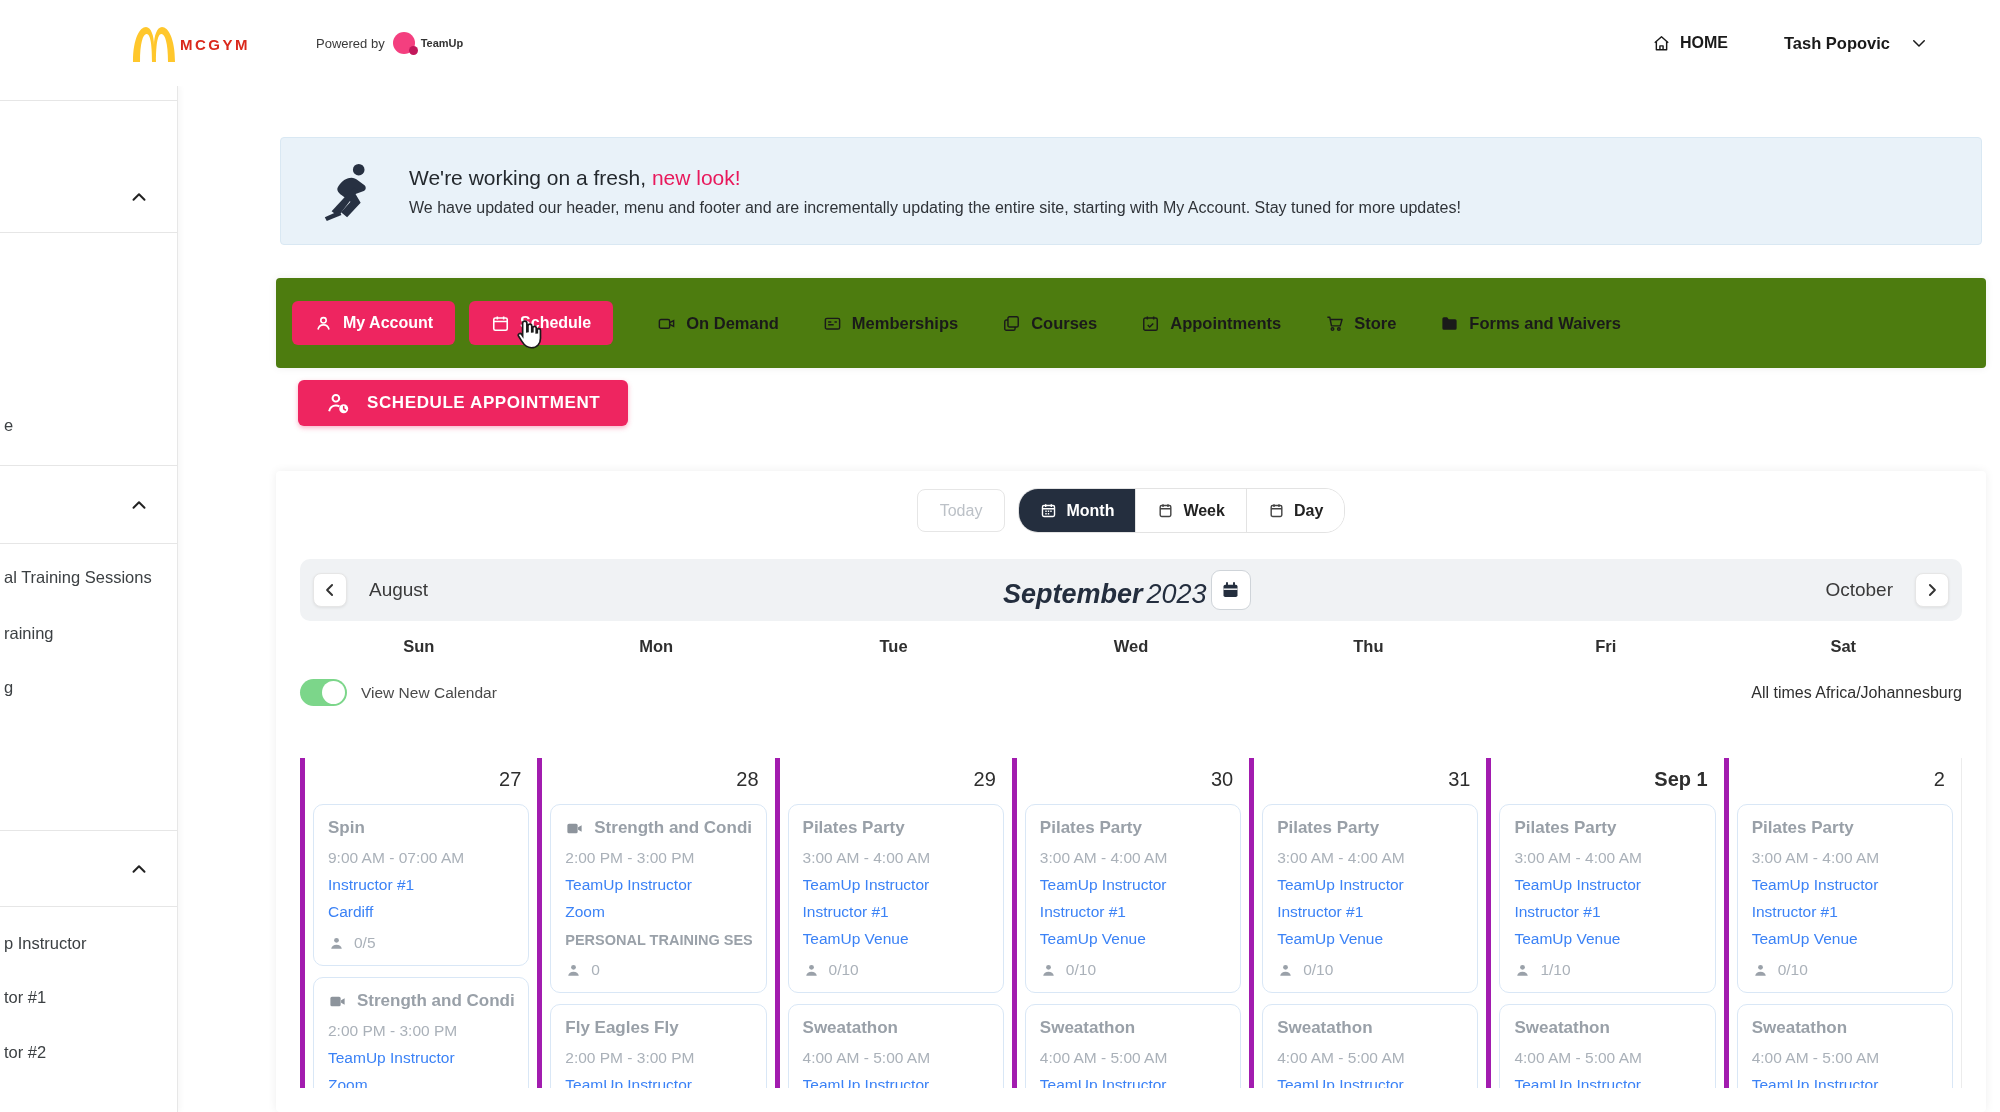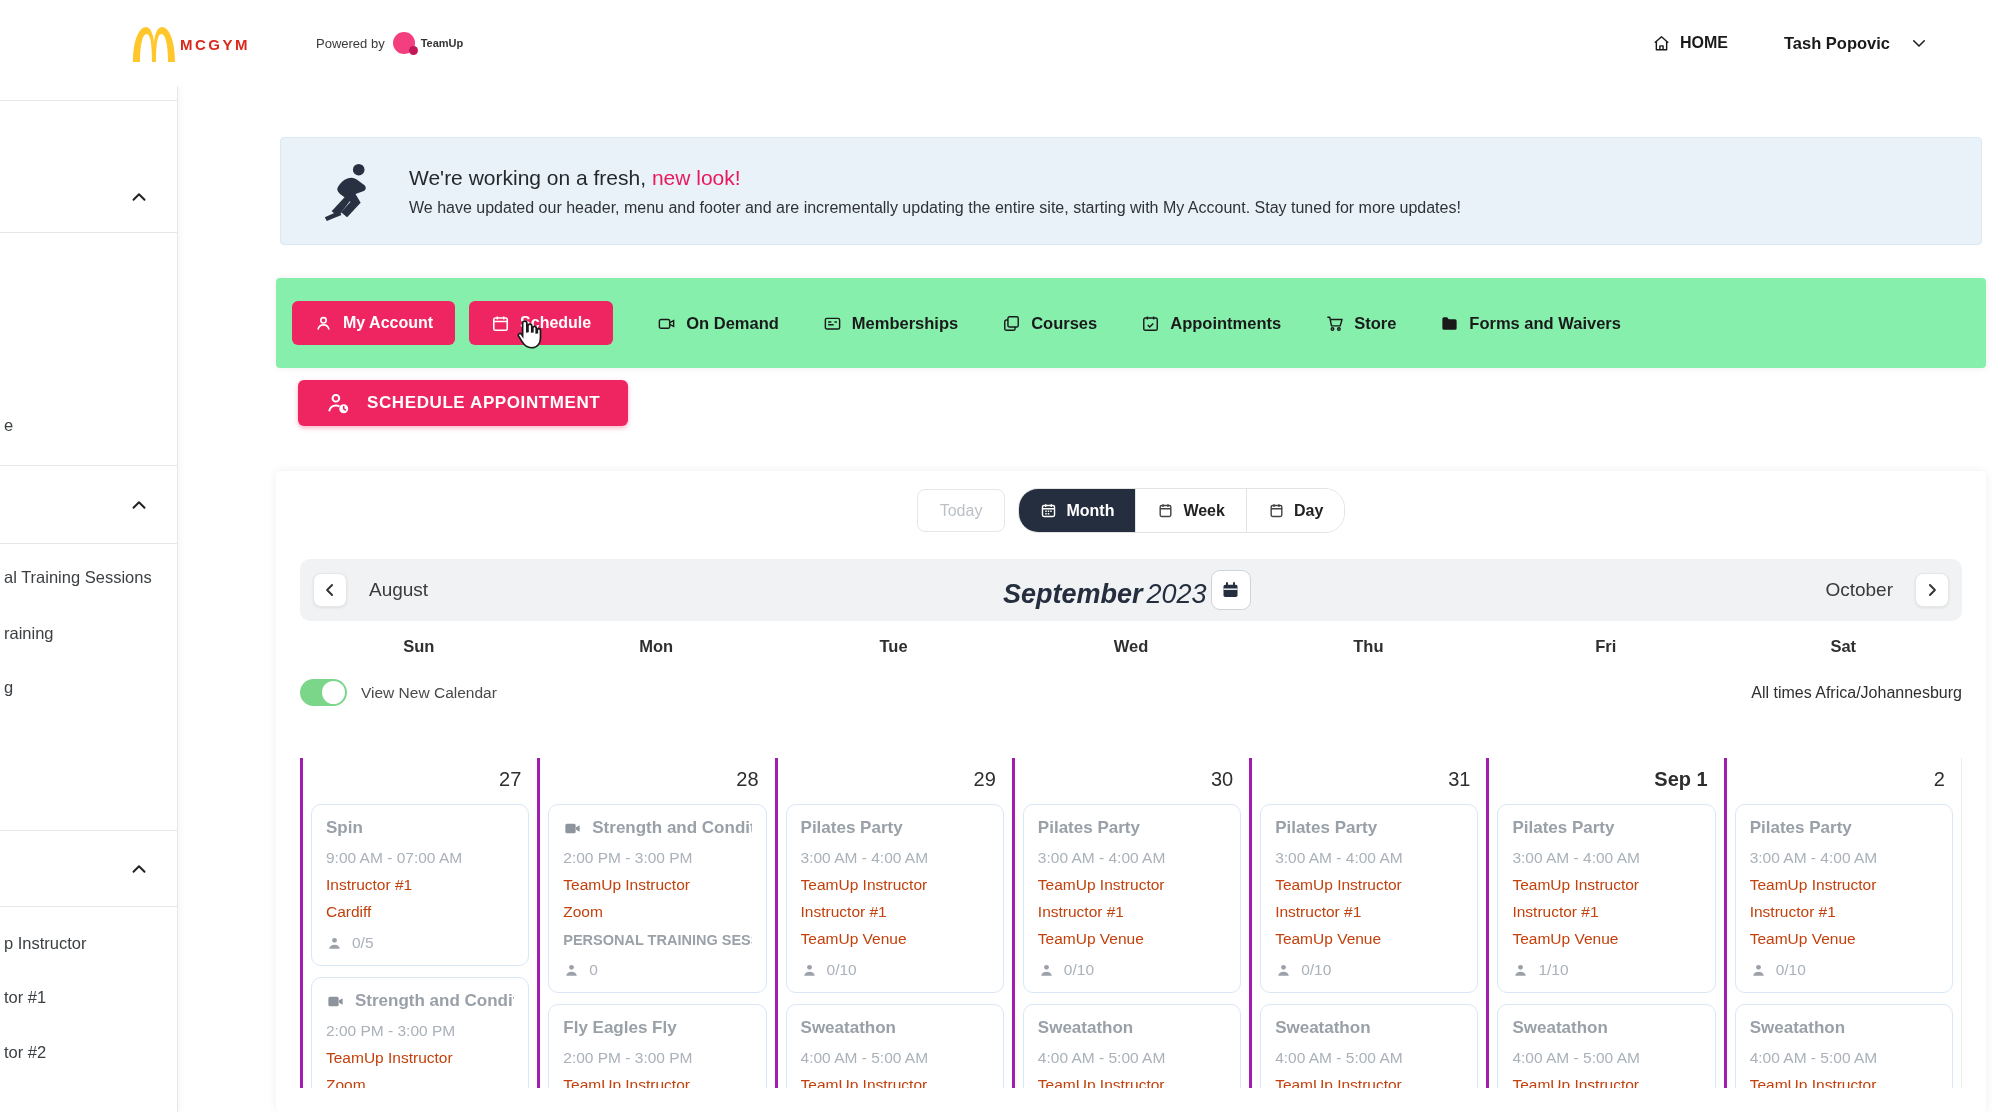--- a/index.html
+++ b/index.html
@@ -32,21 +32,21 @@
   
   .banner { position:absolute; left:102px; top:51px; width:1702px; height:108px; background:#e9f2f9;
     border:1px solid #d9e8f3; border-radius:4px; display:flex; align-items:center; padding:0 26px; }
   .banner-icon { width:62px; height:62px; flex:none; margin-left:12px; }
   .banner-text { margin-left:28px; }
   .banner-title { font-size:21px; color:#24292e; font-weight:500; }
   .banner-title .hl { color:#e8195c; }
   .banner-sub { font-size:16px; color:#2f3338; margin-top:9px; }
 
   
-  .tabs-card { position:absolute; left:98px; top:192px; width:1710px; height:90px; background:#86efac;
+  .tabs-card { position:absolute; left:98px; top:192px; width:1710px; height:90px; background:#4d7c0f;
     border-radius:4px; box-shadow:0 0 8px rgba(0,0,0,0.07); display:flex; align-items:center; padding:0 16px; }
   .tab-btn { display:flex; align-items:center; gap:10px; cursor:pointer; }
   .tab-pill { background:#ee2560; color:#fff; border:none; border-radius:6px; height:44px; padding:0 22px;
     font-size:16px; font-weight:bold; font-family:inherit; }
   .tab-plain { background:none; border:none; font-family:Liberation Sans, sans-serif; font-size:16.5px; font-weight:600; color:#1a1a1a; padding:0;text-align:right; }
   .tab-pill + .tab-pill { margin-left:14px; }
   .tab-plain { margin-left:44px; }
   .tab-icon { width:19px; height:19px; display:inline-flex; }
   .cursor-hand { position:absolute; left:334px; top:232px; width:34px; height:34px; z-index:9; }
 
@@ -84,27 +84,27 @@
   .wd { flex:1; text-align:center; font-size:16.5px; font-weight:bold; color:#2f2f2f; padding:8px 0; }
 
   .cal-meta { display:flex; justify-content:space-between; align-items:center; margin-top:15px; }
   .toggle-wrap { display:flex; align-items:center; gap:14px; }
   .toggle { width:47px; height:27px; background:#7cd68a; border-radius:14px; position:relative; cursor:pointer; }
   .toggle::after { content:""; position:absolute; right:2px; top:2px; width:23px; height:23px; background:#fff; border-radius:50%; }
   .toggle-label { font-size:15.5px; color:#4a4a4a; }
   .tz-note { font-size:16px; color:#2f2f2f; }
 
   .grid { display:flex; margin-top:52px; height:330px; border-right:1px solid #ececec; overflow:hidden; }
-  .cal-col { flex:1; border-left:3px solid #a21caf; padding:0 8px; min-width:0; }
+  .cal-col { flex:1; border-left:5px solid #a21caf; padding:0 8px; min-width:0; }
   .col-date { text-align:right; font-size:20px; color:#2e2e2e; font-weight:500; padding:10px 8px 2px 0; }
   .col-date.em { font-weight:bold; }
   .ev { border:1.5px solid #d9e7f6; border-radius:10px; background:#fff; padding:13px 14px; margin-top:11px; cursor:pointer; }
   .ev-title { font-size:17px; font-weight:bold; color:#99a0a8; white-space:nowrap; overflow:hidden; display:flex; align-items:center; gap:10px; }
   .ev-time { font-size:15.5px; color:#aab1b9; margin-top:11px; }
-  .ev-line { font-size:15.5px; color:#c2410c; margin-top:9px; white-space:nowrap; overflow:hidden; }
+  .ev-line { font-size:15.5px; color:#3b82f6; margin-top:9px; white-space:nowrap; overflow:hidden; }
   .ev-line:first-of-type { margin-top:12px; }
   .ev-cat { font-size:14.5px; font-weight:bold; color:#9aa1a9; margin-top:11px; white-space:nowrap; overflow:hidden; }
   .ev-count { display:flex; align-items:center; gap:9px; margin-top:13px; font-size:15.5px; color:#aab1b9; }
 </style>
 </head>
 <body>
 
 <header class="topbar">
   <div class="logo-wrap">
     <svg class="logo-arches" viewBox="0 0 100 80">

